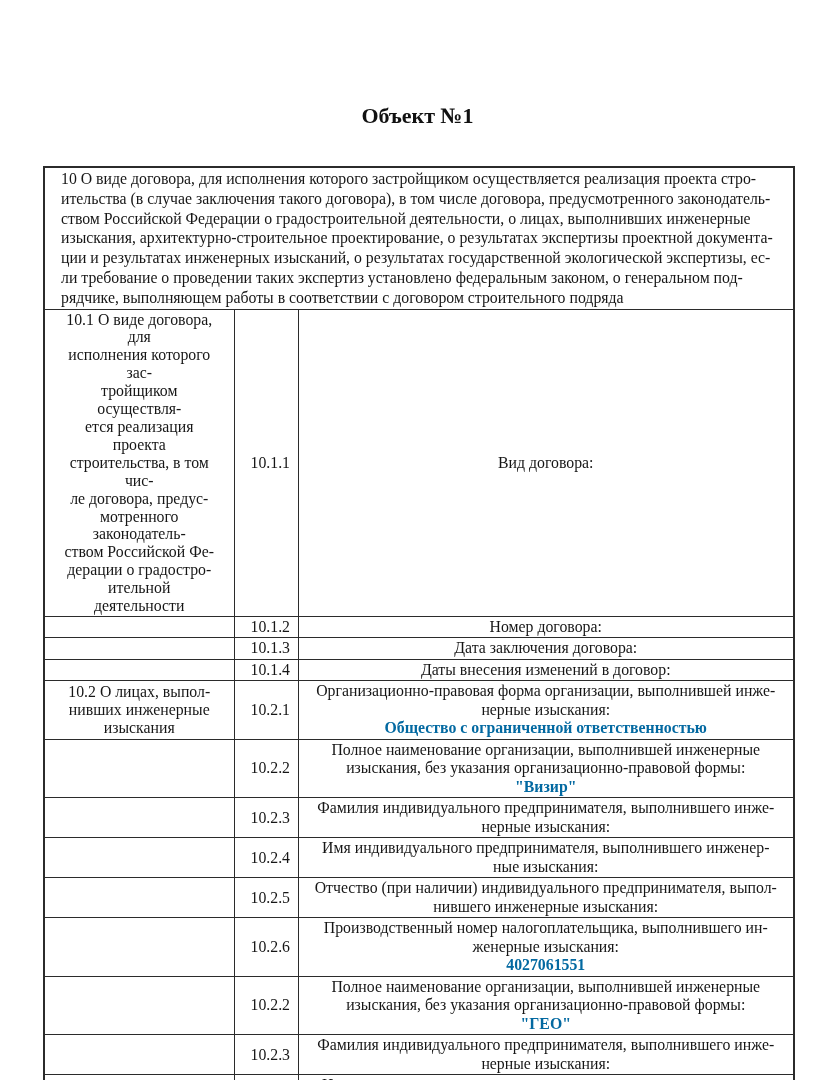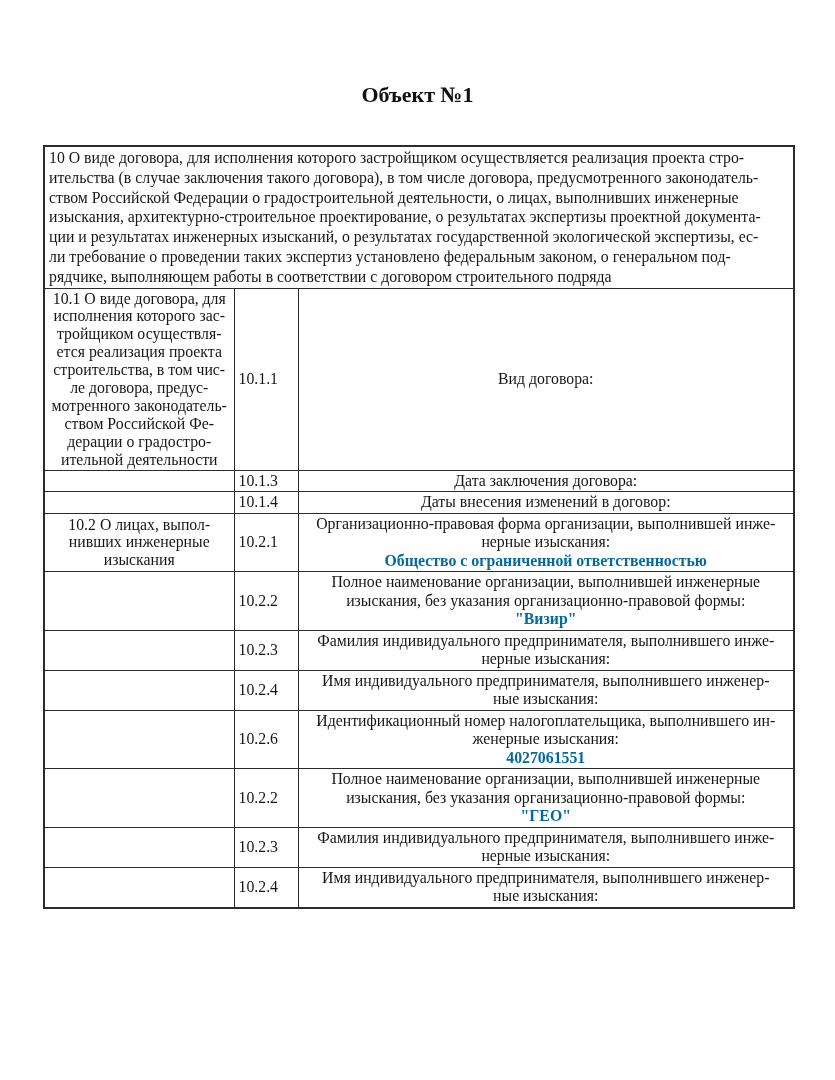--- a/index.html
+++ b/index.html
@@ -11,37 +11,37 @@
     position: relative;
     width: 835px;
     height: 1080px;
     background: #ffffff;
     overflow: hidden;
     font-family: "Liberation Serif", "DejaVu Serif", serif;
     color: #161616;
   }
   .doc-title {
     margin: 0;
-    padding-top: 82px;
+    padding-top: 103px;
     text-align: center;
     font-size: 22px;
     line-height: 25px;
     font-weight: bold;
     color: #111111;
   }
   table.decl {
     border-collapse: collapse;
     table-layout: fixed;
     width: 750px;
     margin: 38px 0 0 43px;
     border: 2px solid #2b2b2b;
   }
   table.decl td {
     border: 1px solid #2b2b2b;
-    padding: 1px 4px;
+    padding: 1px 16px;
     font-size: 15.8px;
     vertical-align: middle;
     overflow: hidden;
   }
   col.c-label { width: 190px; }
   col.c-num   { width: 64px;  }
   col.c-desc  { width: 496px; }
 
   td.section-cell {
     white-space: pre-line;
@@ -110,20 +110,28 @@
 ством Российской Фе-
 дерации о градостро-
 ительной деятельности</td>
         <td class="num-cell">10.1.1</td>
         <td class="desc-cell">
           <div class="desc-text">Вид договора:</div>
 
         </td>
       </tr>
 
+      <tr>
+        <td class="label-cell"></td>
+        <td class="num-cell">10.1.2</td>
+        <td class="desc-cell">
+          <div class="desc-text">Номер договора:</div>
+
+        </td>
+      </tr>
 
       <tr>
         <td class="label-cell"></td>
         <td class="num-cell">10.1.3</td>
         <td class="desc-cell">
           <div class="desc-text">Дата заключения договора:</div>
 
         </td>
       </tr>
 
@@ -171,26 +179,35 @@
       <tr>
         <td class="label-cell"></td>
         <td class="num-cell">10.2.4</td>
         <td class="desc-cell">
           <div class="desc-text">Имя индивидуального предпринимателя, выполнившего инженер-
 ные изыскания:</div>
 
         </td>
       </tr>
 
+      <tr>
+        <td class="label-cell"></td>
+        <td class="num-cell">10.2.5</td>
+        <td class="desc-cell">
+          <div class="desc-text">Отчество (при наличии) индивидуального предпринимателя, выпол-
+нившего инженерные изыскания:</div>
+
+        </td>
+      </tr>
 
       <tr>
         <td class="label-cell"></td>
         <td class="num-cell">10.2.6</td>
         <td class="desc-cell">
-          <div class="desc-text">Идентификационный номер налогоплательщика, выполнившего ин-
+          <div class="desc-text">Производственный номер налогоплательщика, выполнившего ин-
 женерные изыскания:</div>
           <div class="desc-value">4027061551</div>
         </td>
       </tr>
 
 
       <tr>
         <td class="label-cell"></td>
         <td class="num-cell">10.2.2</td>
         <td class="desc-cell">

